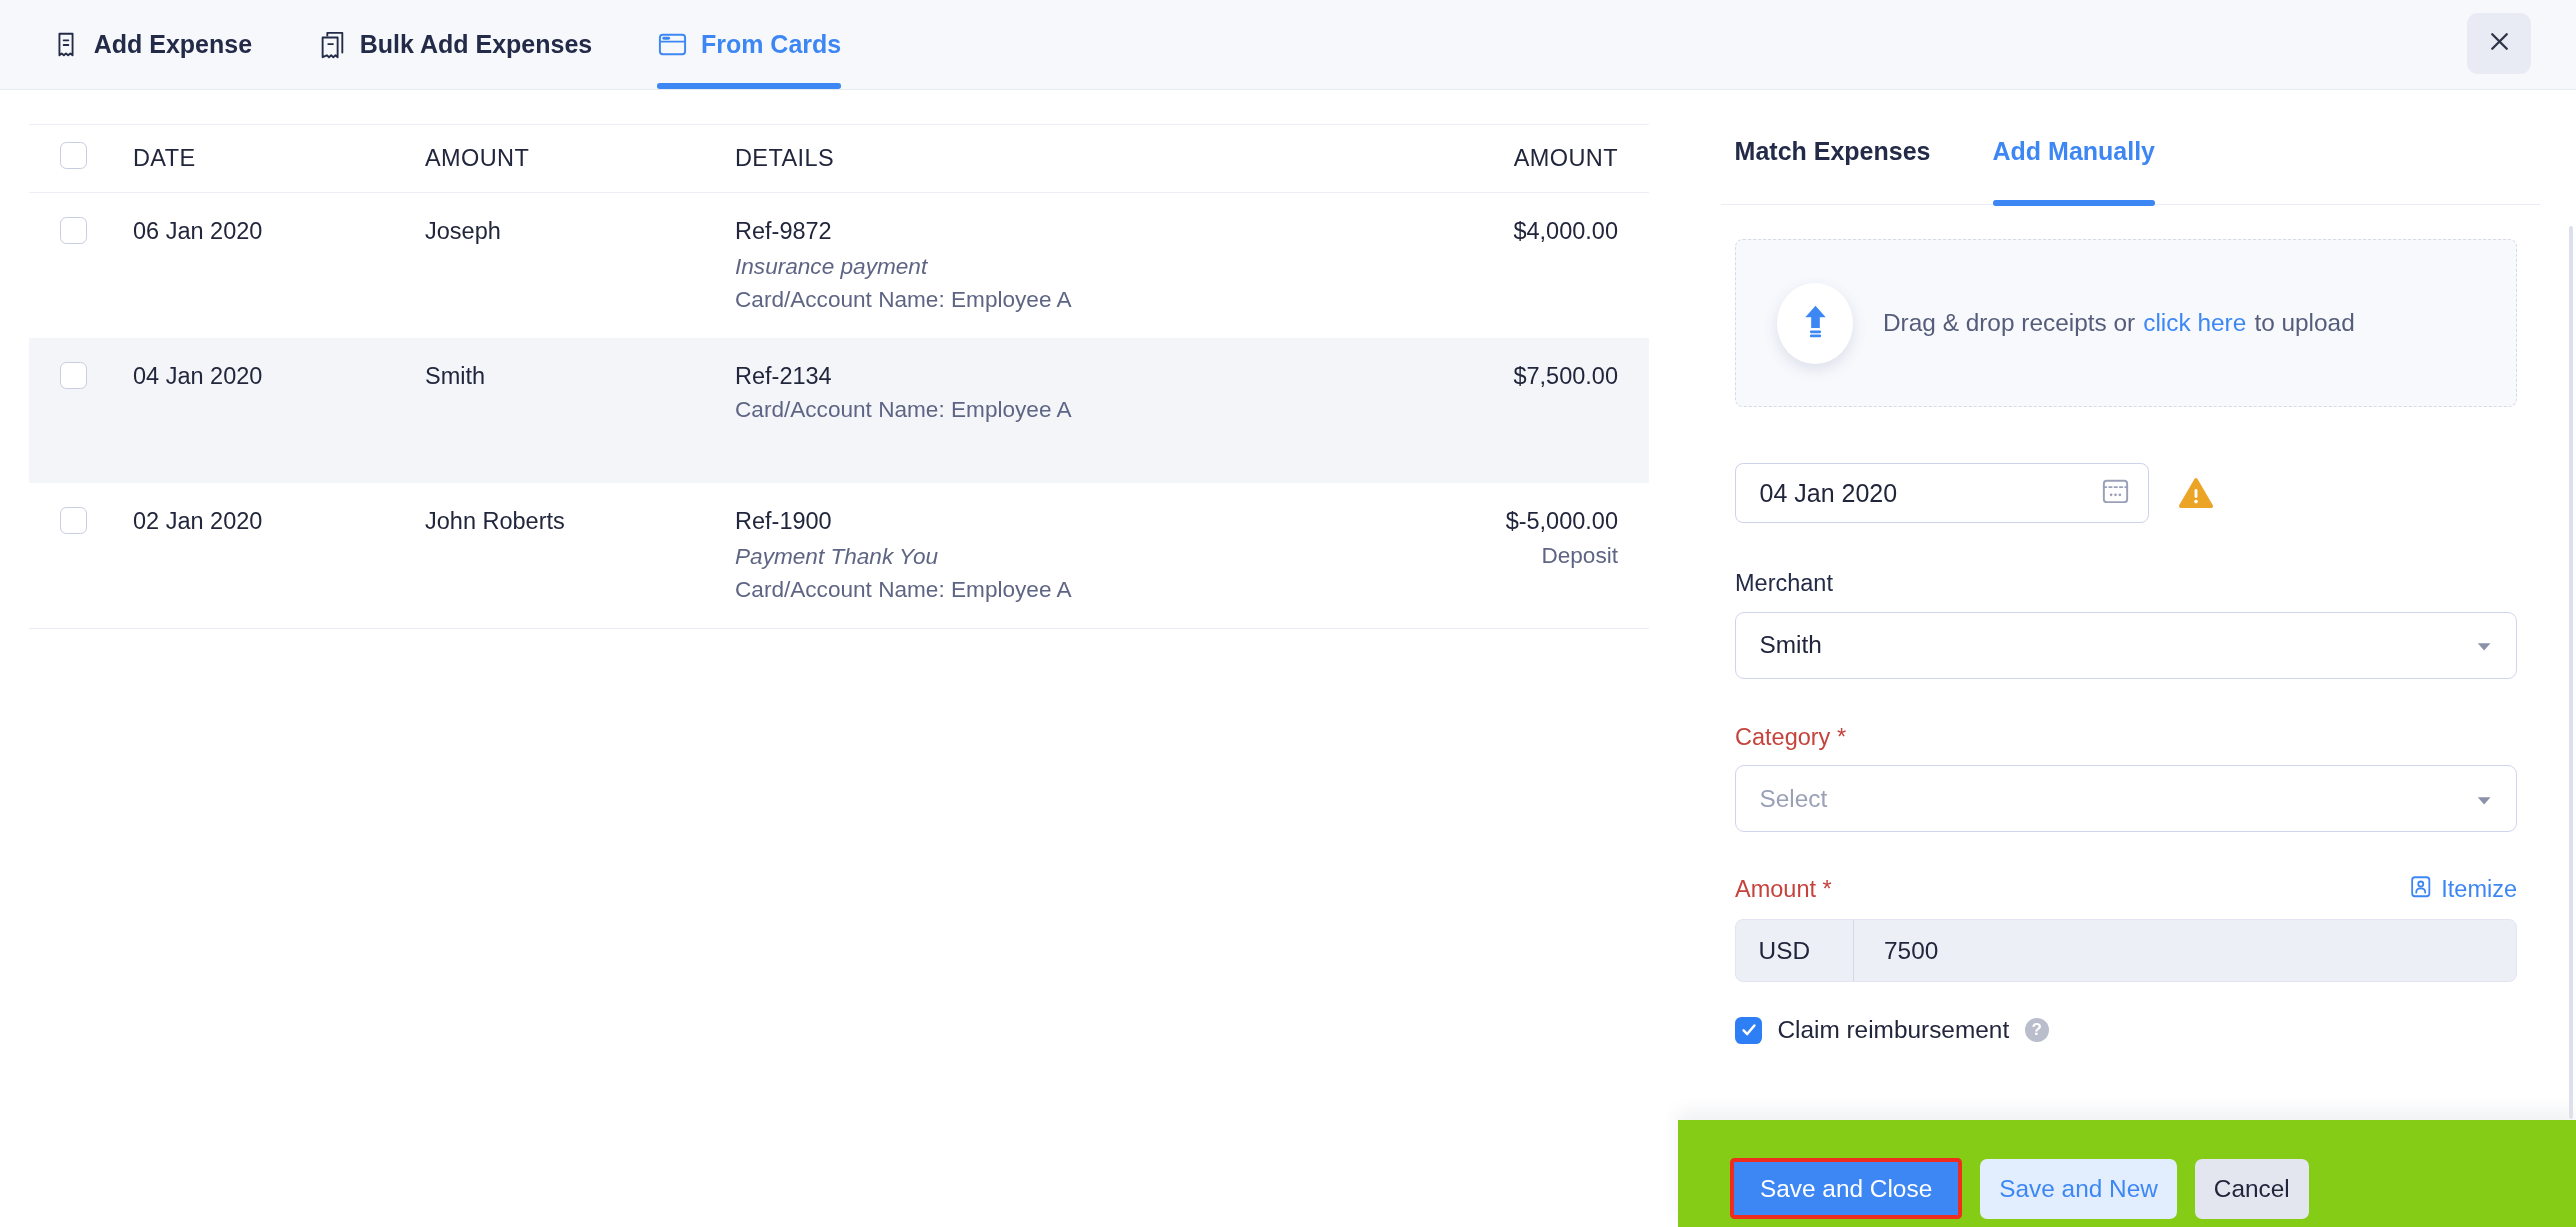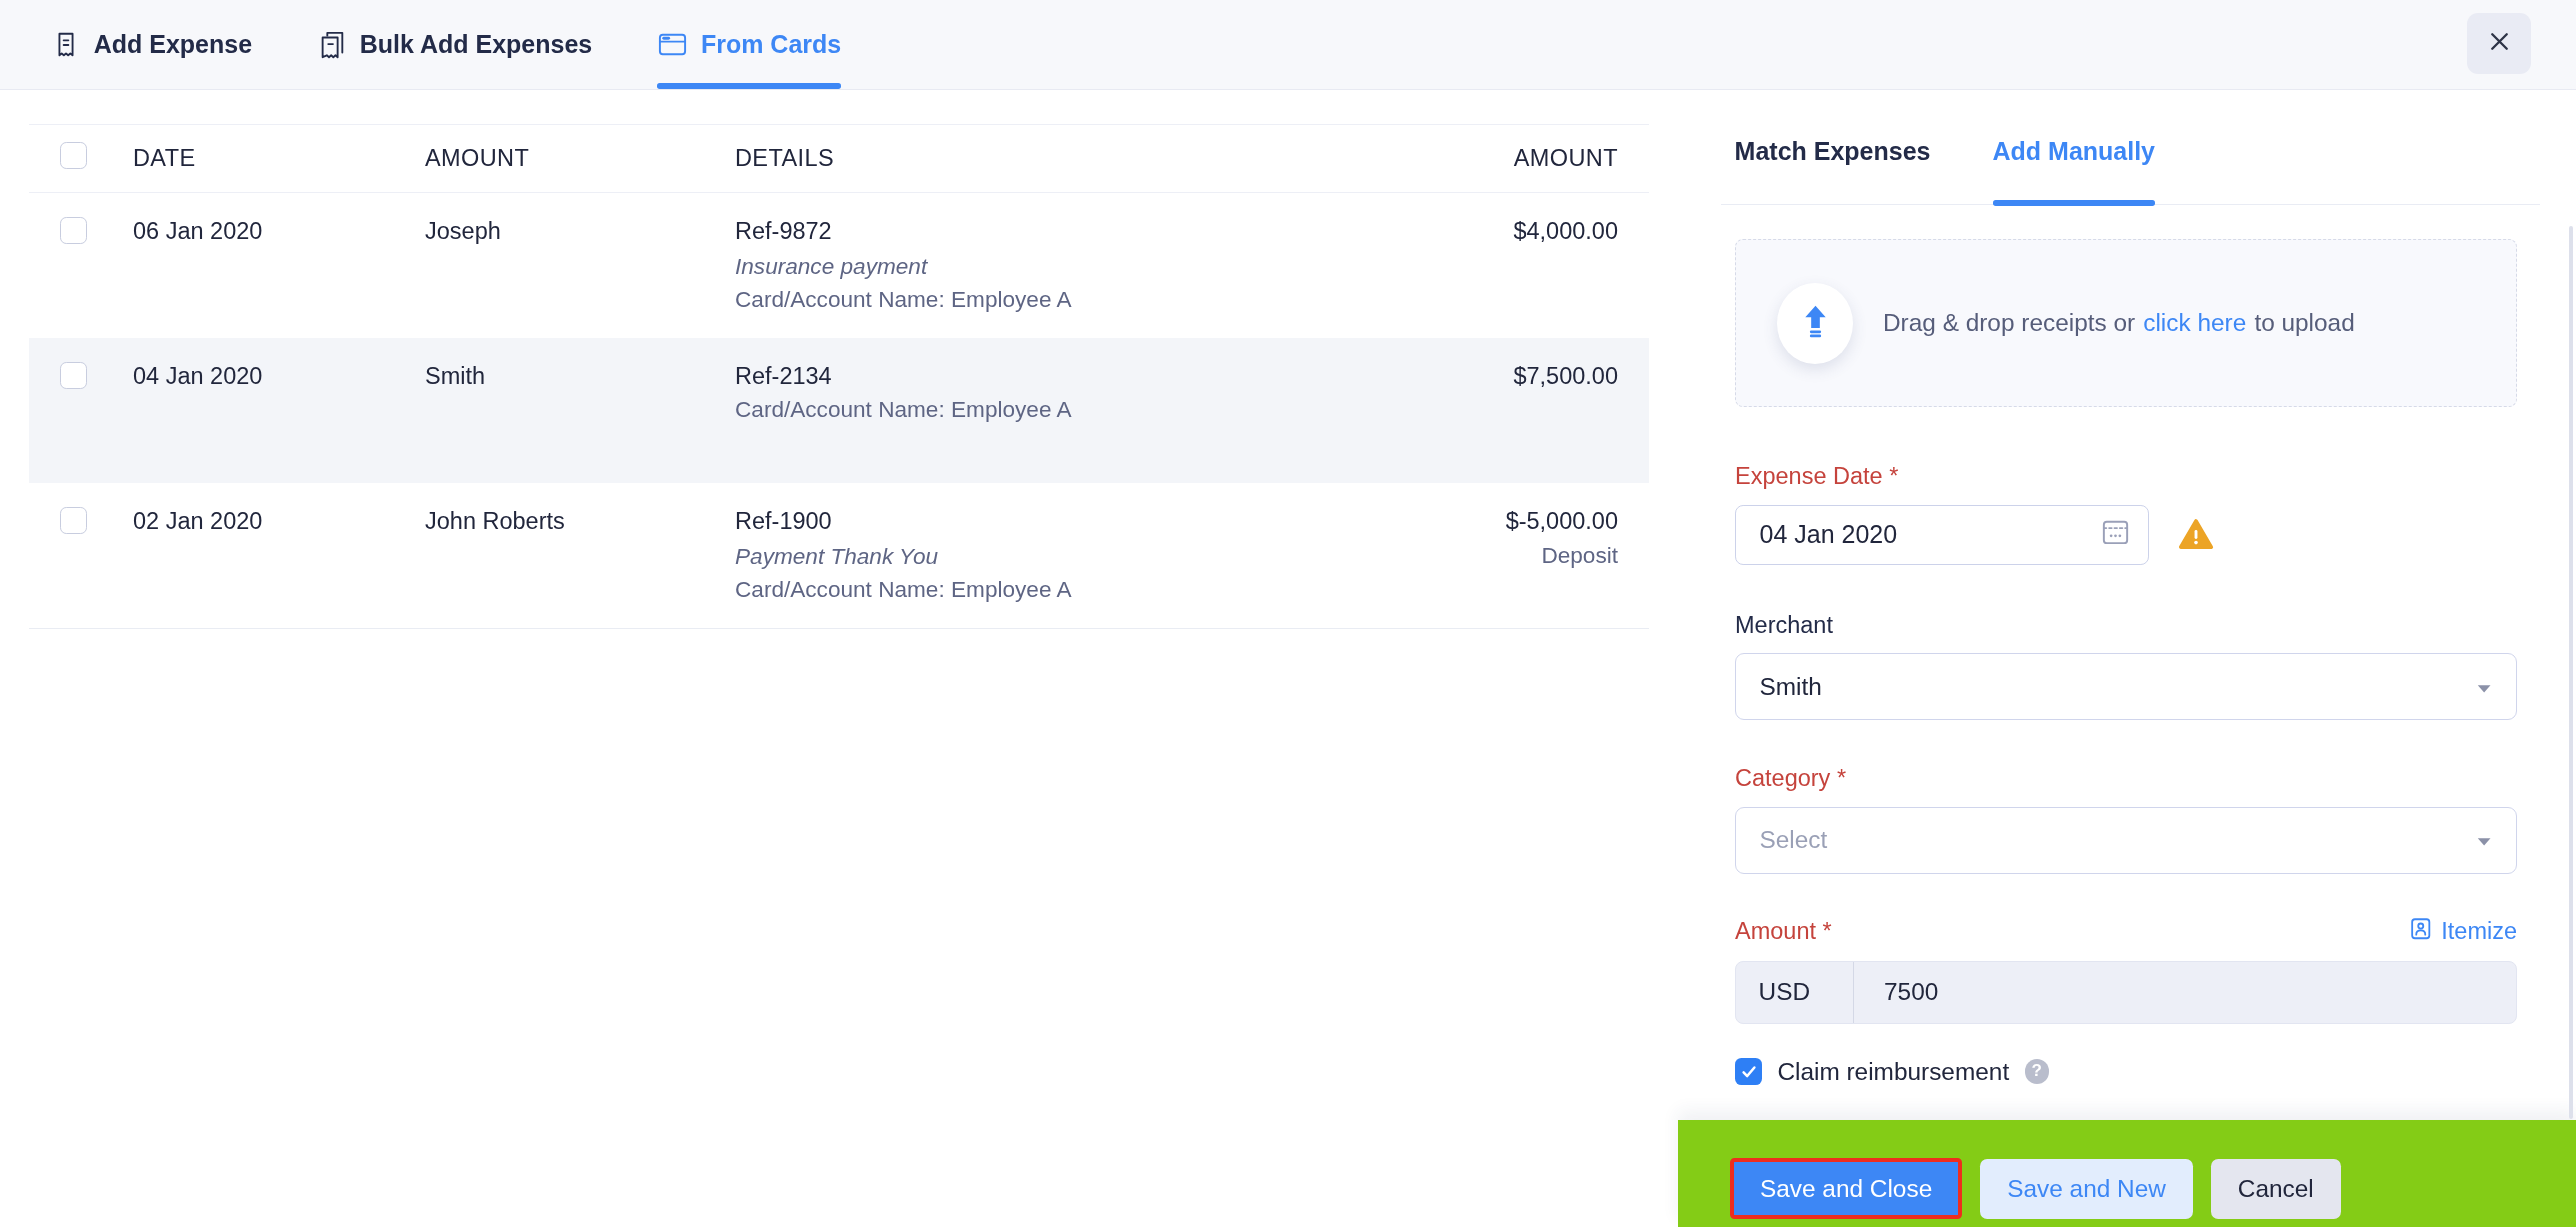--- a/index.html
+++ b/index.html
@@ -168,21 +168,21 @@
     display: flex; align-items: center; justify-content: center; cursor: pointer;
   }
   .help::after { content: "?"; }
 
   .rp-footer {
     position: absolute; left: 0; right: 0; bottom: 0; height: 107px;
     background: #84cc16; box-shadow: 0 -9px 16.3px rgba(44,53,93,0.07);
     display: flex; align-items: center; gap: 18px;
     padding: 30px 0 0 52px;
   }
-  .btn { border: none; border-radius: 7.2px; font-size: 24.4px; font-family: inherit; cursor: pointer; height: 60px; padding: 0 27px; }
+  .btn { border: none; border-radius: 7.2px; font-size: 24.4px; font-family: inherit; cursor: pointer; height: 60px; padding: 0 19px; }
   .btn-primary {
     background: #3d87f5; color: #fff;
     border: 4.5px solid #ee2d1e; border-radius: 4.5px; height: 61px; padding: 0 26px;
   }
   .btn-secondary { background: #e2edfd; color: #3d87f5; }
   .btn-cancel { background: #e4e6ef; color: #21263c; }
 
   .scroll-thumb {
     position: absolute; right: 2.7px; top: 136px; width: 4.5px; height: 893px;
     background: #dde0eb; border-radius: 2.7px;
@@ -317,21 +317,20 @@
         </span>
       </div>
       <div class="upload-text">
         <span>Drag &amp; drop receipts or</span>
         <span class="link">click here</span>
         <span>to upload</span>
       </div>
     </div>
 
     <div class="field" style="margin-top:56px;">
-      <div class="f-label required">Expense Date *</div>
       <div class="date-row">
         <div class="date-input">
           <span>04 Jan 2020</span>
           <span class="spacer"></span>
           <span>
             <svg width="33" height="33" viewBox="0 0 34 34" fill="none" stroke="#9aa0b8" stroke-width="2" stroke-linecap="round">
               <rect x="5" y="7" width="24" height="22" rx="3"></rect>
               <path d="M5 13.5h24" stroke-dasharray="2.5 3"></path>
               <circle cx="12.5" cy="21.5" r="1.4" fill="#9aa0b8" stroke="none"></circle>
               <circle cx="17" cy="21.5" r="1.4" fill="#9aa0b8" stroke="none"></circle>

